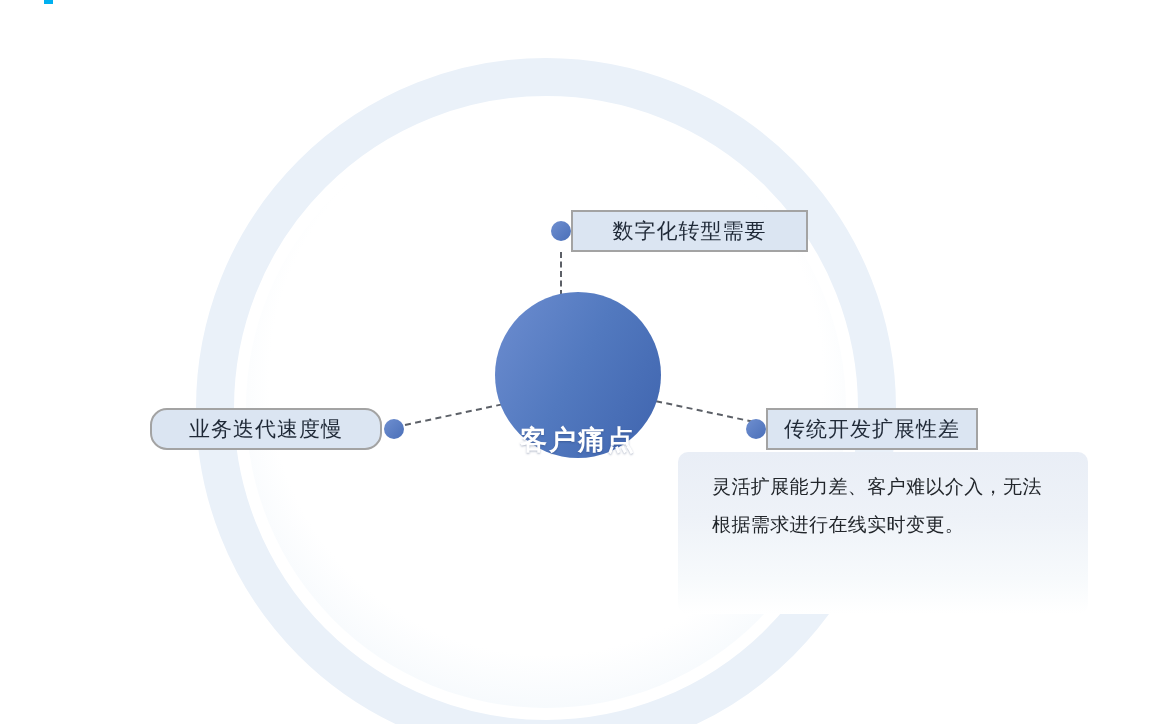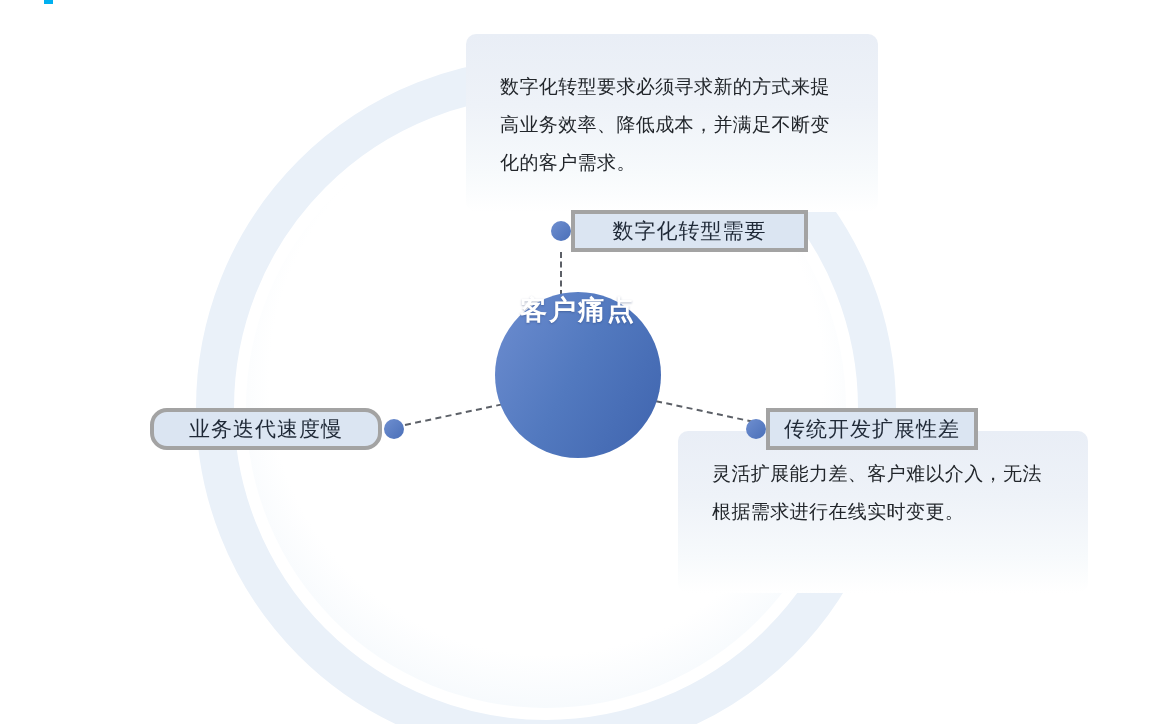--- a/index.html
+++ b/index.html
@@ -73,34 +73,34 @@
   }
   .desc-panel.bottomleft {
     left: 62px;
     top: 452px;
     width: 430px;
     height: 162px;
     padding-top: 24px;
   }
   .desc-panel.bottomright {
     left: 678px;
-    top: 431px;
+    top: 452px;
     width: 410px;
     height: 162px;
-    padding-top: 24px;
+    padding-top: 16px;
   }
   .desc-panel p { margin: 0; }
 
   
   .chip {
     position: absolute;
     box-sizing: border-box;
     height: 42px;
     background: #dbe5f2;
-    border: 4px solid #a3a3a3;
+    border: 2px solid #a3a3a3;
     display: flex;
     align-items: center;
     justify-content: center;
     font-size: 21px;
     color: #1f2937;
     letter-spacing: 1px;
     z-index: 5;
   }
   .chip.top    { left: 571px; top: 210px; width: 237px; }
   .chip.left   { left: 150px; top: 408px; width: 232px; border-radius: 17px; }
@@ -148,21 +148,21 @@
   
   .hub {
     position: absolute;
     left: 495px;
     top: 292px;
     width: 166px;
     height: 166px;
     border-radius: 50%;
     background: linear-gradient(120deg, #6d8dd0 0%, #5279bf 48%, #3f64ae 100%);
     display: flex;
-    align-items: flex-start;
+    align-items: flex-end;
     justify-content: center;
     z-index: 7;
   }
   .hub-label {
     color: #ffffff;
     font-size: 27px;
     font-weight: bold;
     letter-spacing: 2px;
     text-shadow: 0 1px 2px rgba(30,50,95,0.35);
   }
@@ -170,23 +170,20 @@
 </head>
 <body>
 
 <div id="stage">
 
   <div class="corner-marker"></div>
 
   <div class="bg-ring"></div>
   <div class="bg-ring-inner"></div>
 
-  <div class="desc-panel top">
-    <p>数字化转型要求必须寻求新的方式来提高业务效率、降低成本，并满足不断变化的客户需求。</p>
-  </div>
   <div class="node-dot top"></div>
   <div class="chip top">
     <span>数字化转型需要</span>
   </div>
   <div class="connector vertical"></div>
 
   <div class="chip left">
     <span>业务迭代速度慢</span>
   </div>
   <div class="node-dot left"></div>

